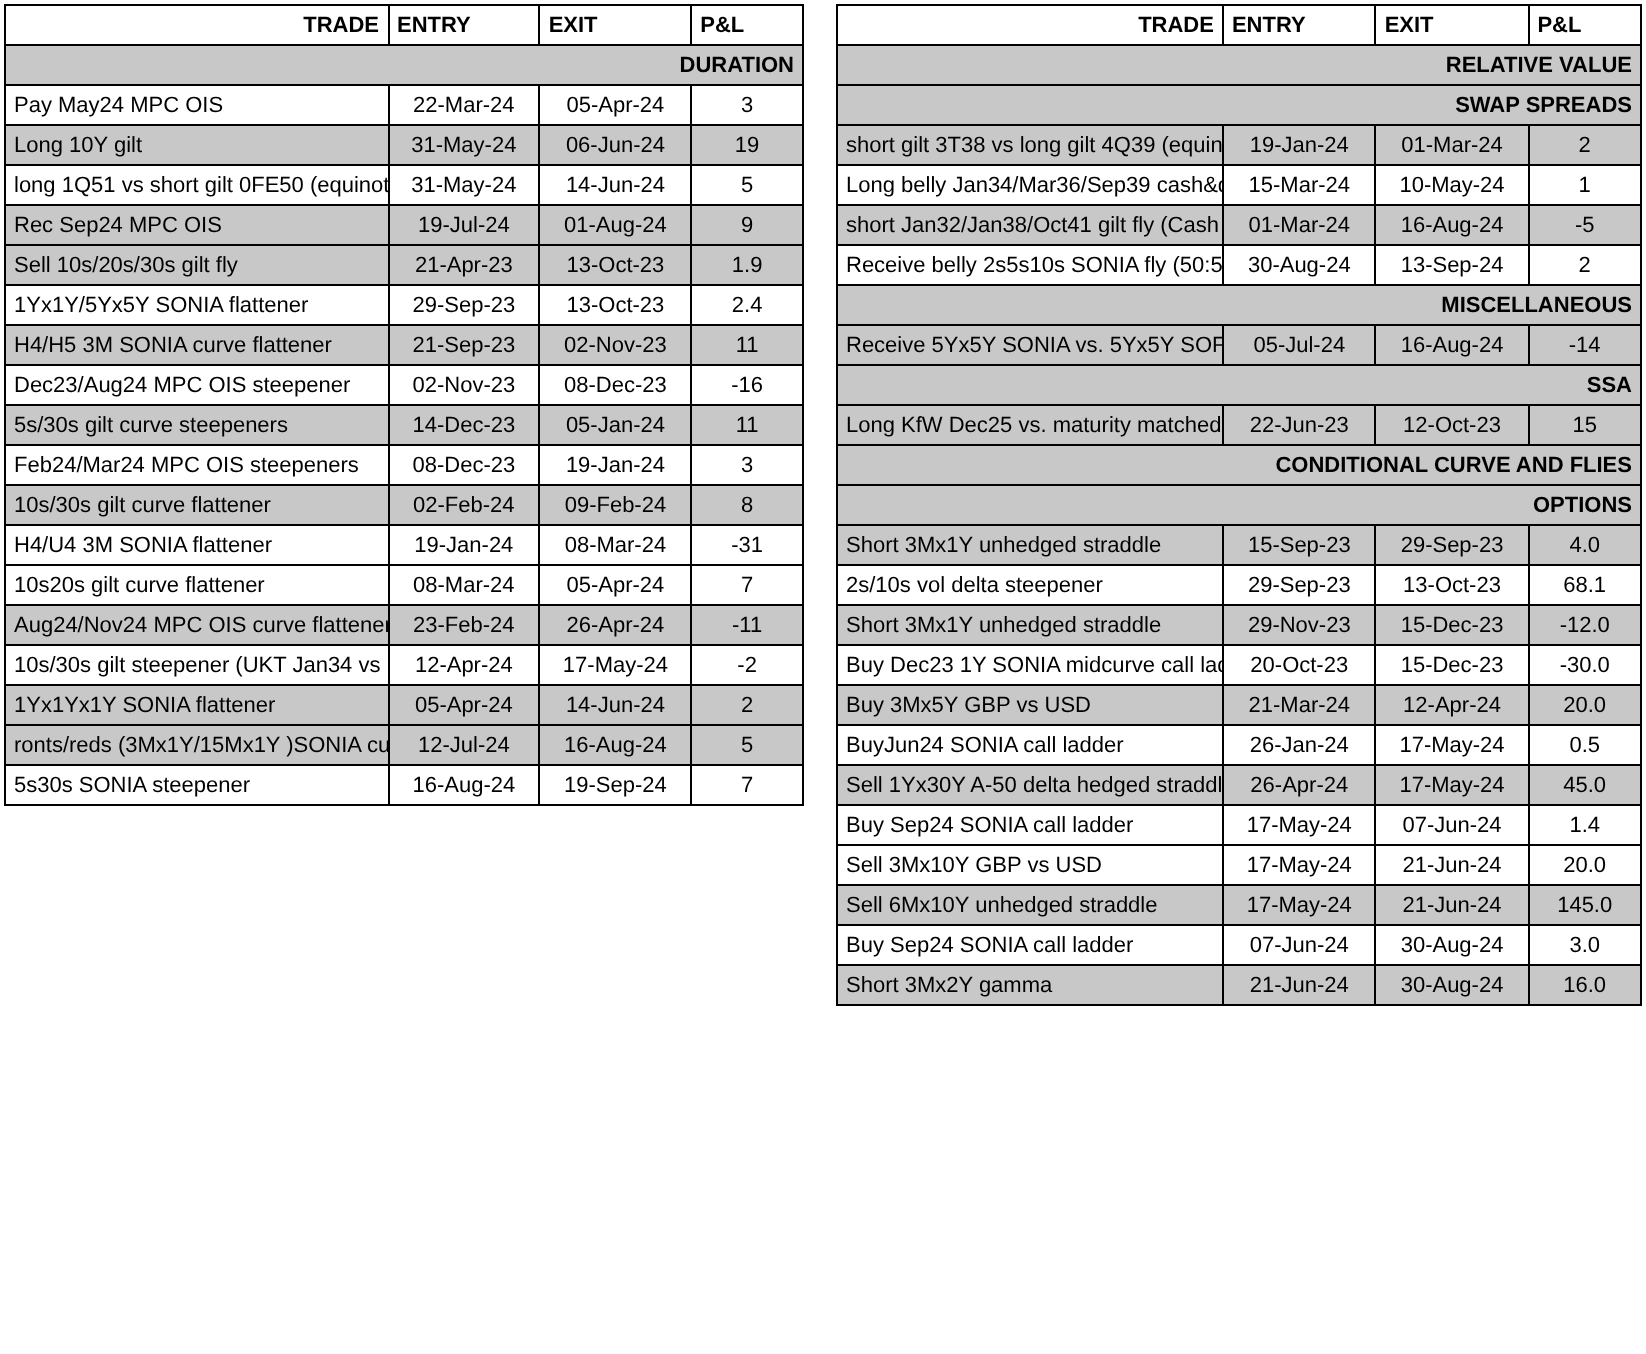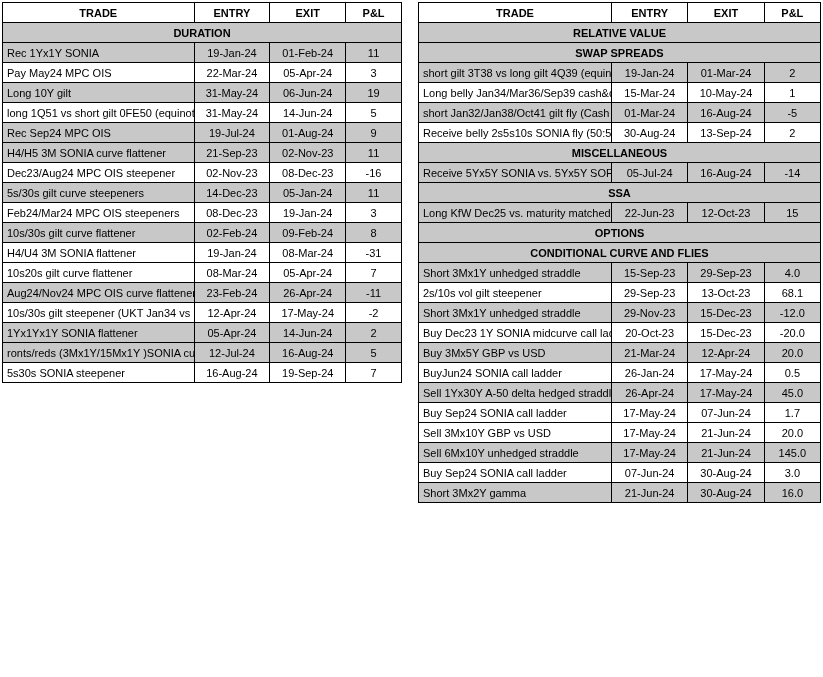--- a/index.html
+++ b/index.html
@@ -28,28 +28,28 @@
     padding:0 4px;
     font-size:11px;
     font-weight:normal;
     vertical-align:middle;
     white-space:nowrap;
     overflow:hidden;
   }
   thead th{
     font-weight:bold;
     background:#ffffff;
-    text-align:center;
+    text-align:right;
   }
-  thead th.num{text-align:center;}
+  thead th.num{text-align:left;}
   td.num{text-align:center;}
   tr.section td{
     font-weight:bold;
     background:#c8c8c8;
-    text-align:center;
+    text-align:right;
   }
   tr.shade td{background:#c8c8c8;}
   tr.plain td{background:#ffffff;}
 </style>
 </head>
 <body>
 
 <div class="sheet">
 
   <div class="panel left">
@@ -65,26 +65,20 @@
           <th>TRADE</th>
           <th class="num">ENTRY</th>
           <th class="num">EXIT</th>
           <th class="num">P&amp;L</th>
         </tr>
       </thead>
       <tbody>
           <tr class="section">
             <td colspan="4">DURATION</td>
           </tr>
-          <tr class="shade">
-            <td>Rec 1Yx1Y SONIA</td>
-            <td class="num">19-Jan-24</td>
-            <td class="num">01-Feb-24</td>
-            <td class="num">11</td>
-          </tr>
           <tr class="plain">
             <td>Pay May24 MPC OIS</td>
             <td class="num">22-Mar-24</td>
             <td class="num">05-Apr-24</td>
             <td class="num">3</td>
           </tr>
           <tr class="shade">
             <td>Long 10Y gilt</td>
             <td class="num">31-May-24</td>
             <td class="num">06-Jun-24</td>
@@ -94,20 +88,32 @@
             <td>long 1Q51 vs short gilt 0FE50 (equinotional)</td>
             <td class="num">31-May-24</td>
             <td class="num">14-Jun-24</td>
             <td class="num">5</td>
           </tr>
           <tr class="shade">
             <td>Rec Sep24 MPC OIS</td>
             <td class="num">19-Jul-24</td>
             <td class="num">01-Aug-24</td>
             <td class="num">9</td>
+          </tr>
+          <tr class="shade">
+            <td>Sell 10s/20s/30s gilt fly</td>
+            <td class="num">21-Apr-23</td>
+            <td class="num">13-Oct-23</td>
+            <td class="num">1.9</td>
+          </tr>
+          <tr class="plain">
+            <td>1Yx1Y/5Yx5Y SONIA flattener</td>
+            <td class="num">29-Sep-23</td>
+            <td class="num">13-Oct-23</td>
+            <td class="num">2.4</td>
           </tr>
           <tr class="shade">
             <td>H4/H5 3M SONIA curve flattener</td>
             <td class="num">21-Sep-23</td>
             <td class="num">02-Nov-23</td>
             <td class="num">11</td>
           </tr>
           <tr class="plain">
             <td>Dec23/Aug24 MPC OIS steepener</td>
             <td class="num">02-Nov-23</td>
@@ -237,48 +243,48 @@
           <tr class="section">
             <td colspan="4">SSA</td>
           </tr>
           <tr class="shade">
             <td>Long KfW Dec25 vs. maturity matched gilt</td>
             <td class="num">22-Jun-23</td>
             <td class="num">12-Oct-23</td>
             <td class="num">15</td>
           </tr>
           <tr class="section">
+            <td colspan="4">CONDITIONAL CURVE AND FLIES</td>
+          </tr>
+          <tr class="section">
             <td colspan="4">OPTIONS</td>
-          </tr>
-          <tr class="section">
-            <td colspan="4">CONDITIONAL CURVE AND FLIES</td>
           </tr>
           <tr class="shade">
             <td>Short 3Mx1Y unhedged straddle</td>
             <td class="num">15-Sep-23</td>
             <td class="num">29-Sep-23</td>
             <td class="num">4.0</td>
           </tr>
           <tr class="plain">
-            <td>2s/10s vol gilt steepener</td>
+            <td>2s/10s vol delta steepener</td>
             <td class="num">29-Sep-23</td>
             <td class="num">13-Oct-23</td>
             <td class="num">68.1</td>
           </tr>
           <tr class="shade">
             <td>Short 3Mx1Y unhedged straddle</td>
             <td class="num">29-Nov-23</td>
             <td class="num">15-Dec-23</td>
             <td class="num">-12.0</td>
           </tr>
           <tr class="plain">
             <td>Buy Dec23 1Y SONIA midcurve call ladder</td>
             <td class="num">20-Oct-23</td>
             <td class="num">15-Dec-23</td>
-            <td class="num">-20.0</td>
+            <td class="num">-30.0</td>
           </tr>
           <tr class="shade">
             <td>Buy 3Mx5Y GBP vs USD</td>
             <td class="num">21-Mar-24</td>
             <td class="num">12-Apr-24</td>
             <td class="num">20.0</td>
           </tr>
           <tr class="plain">
             <td>BuyJun24 SONIA call ladder</td>
             <td class="num">26-Jan-24</td>
@@ -288,21 +294,21 @@
           <tr class="shade">
             <td>Sell 1Yx30Y A-50 delta hedged straddles</td>
             <td class="num">26-Apr-24</td>
             <td class="num">17-May-24</td>
             <td class="num">45.0</td>
           </tr>
           <tr class="plain">
             <td>Buy Sep24 SONIA call ladder</td>
             <td class="num">17-May-24</td>
             <td class="num">07-Jun-24</td>
-            <td class="num">1.7</td>
+            <td class="num">1.4</td>
           </tr>
           <tr class="plain">
             <td>Sell 3Mx10Y GBP vs USD</td>
             <td class="num">17-May-24</td>
             <td class="num">21-Jun-24</td>
             <td class="num">20.0</td>
           </tr>
           <tr class="shade">
             <td>Sell 6Mx10Y unhedged straddle</td>
             <td class="num">17-May-24</td>

